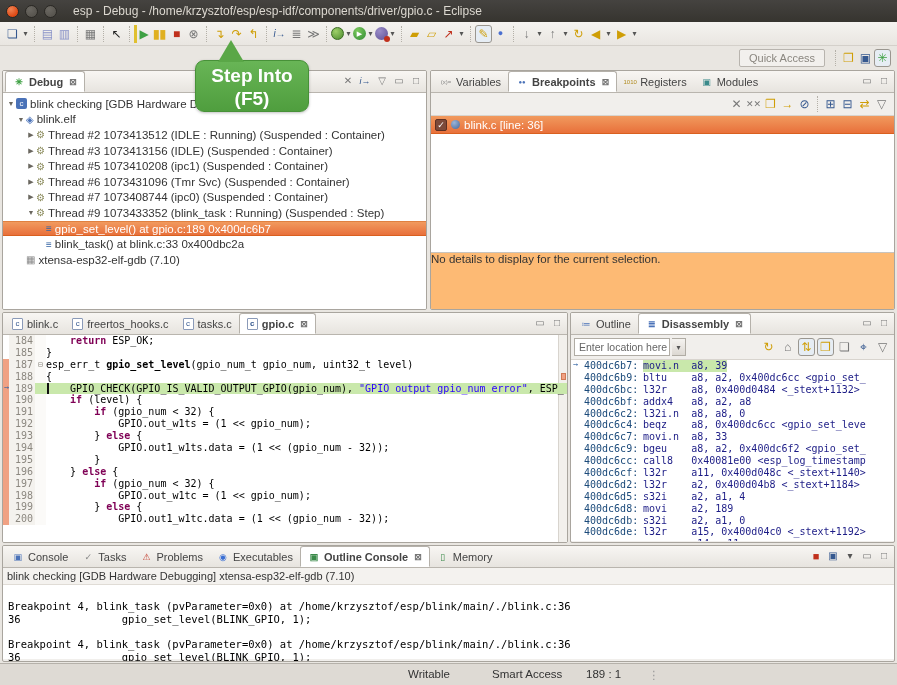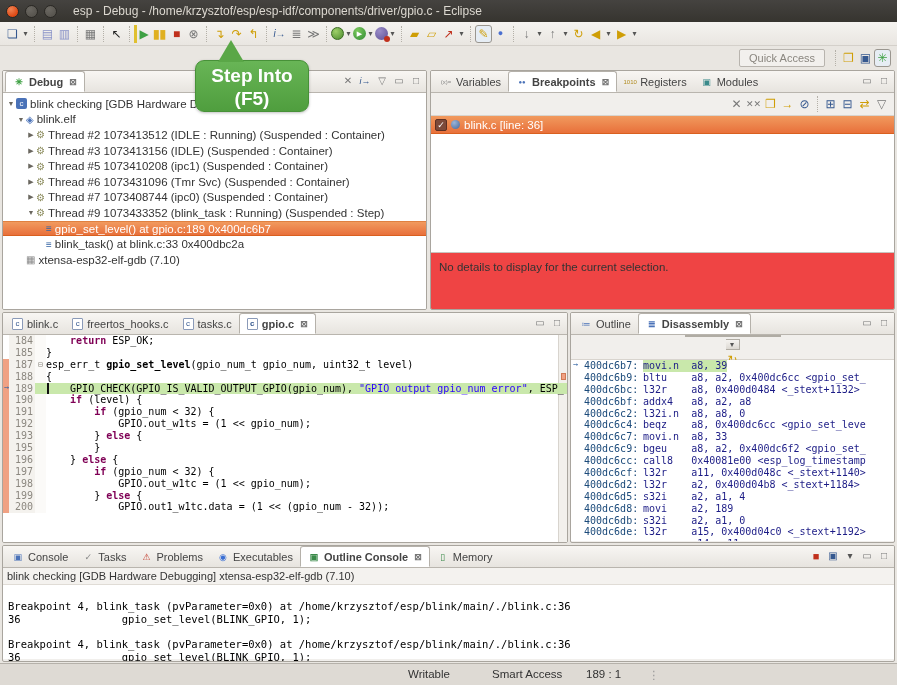--- a/index.html
+++ b/index.html
@@ -46,41 +46,41 @@
   .trow .exp { width:10px; font-size:7px; color:#6a675f; text-align:center; flex:none; }
   .trow .nicon { margin-right:3px; flex:none; font-size:10px; }
   .trow.selected { background:linear-gradient(#f19a5e,#e8703b); color:#fff; border-top:1px solid #e08040; border-bottom:1px solid #d9601f; }
 
   
   .viewtoolbar { height:23px; background:#f1efec; border-bottom:1px solid #d8d4ce; display:flex; align-items:center; justify-content:flex-end; padding-right:4px; }
   .bplist { background:#fff; height:136px; }
   .bprow { height:18px; display:flex; align-items:center; gap:4px; padding-left:4px; background:linear-gradient(#f19a5e,#e8703b); border-bottom:1px solid #d9601f; color:#fff; font-size:11.5px; }
   .bpcheck { width:12px; height:12px; background:#7d4a3a; border:1px solid #5d2f22; color:#fff; font-size:9px; display:inline-flex; align-items:center; justify-content:center; border-radius:2px; }
   .bpdot { width:9px; height:9px; border-radius:50%; background:radial-gradient(circle at 35% 30%, #9ab4d8, #46679a); }
-  .bpdetails { border-top:1px solid #c8c4be; background:#ef4444; height:57px; padding:8px; font-size:11.5px; color:#333; }
+  .bpdetails { border-top:1px solid #c8c4be; background:#fdba74; height:57px; font-size:11.5px; color:#333; }
 
   
   .edbody { background:#fff; height:208px; position:relative; font-family:"DejaVu Sans Mono", monospace; font-size:10px; }
   .erow { height:11.9px; display:flex; align-items:stretch; position:relative; }
   .erow .chg { width:6px; flex:none; }
   .erow .chg.on { background:#f0a183; }
   .erow .lnum { width:26px; flex:none; text-align:right; color:#8c8880; padding-right:2px; background:#f4f2ee; line-height:11.9px; }
   .erow .fold { width:11px; flex:none; color:#8c8880; font-size:8px; line-height:11.9px; text-align:center; background:#fbfaf8; }
   .erow .etxt { flex:1; white-space:pre; line-height:11.9px; color:#000; }
   .erow.current .etxt, .erow.current .fold { background:#c9e8ab; }
   .erow .caret { position:absolute; left:44px; top:0; width:2px; height:11.9px; background:#111; }
   .erow .iparrow { position:absolute; left:1px; top:0; font-size:9px; color:#3465a4; line-height:11.9px; }
   .kw { color:#7f0055; font-weight:bold; }
   .str { color:#2a00ff; }
   .fn { font-weight:bold; }
   .ruler { position:absolute; right:0; top:0; width:9px; height:100%; background:#f2f0ec; border-left:1px solid #d8d4ce; }
   .ruler .mark { position:absolute; left:2px; top:38px; width:5px; height:7px; background:#f0a183; border:1px solid #d07a55; }
 
   
-  .asmtoolbar { height:25px; background:#f1efec; border-bottom:1px solid #d8d4ce; display:flex; align-items:center; padding:0 3px; gap:2px;flex-direction:column; }
+  .asmtoolbar { height:25px; background:#f1efec; border-bottom:1px solid #d8d4ce; display:flex; align-items:center; padding:0 3px; gap:2px; }
   .locbox { width:96px; height:18px; border:1px solid #b0aca4; background:#fff; color:#666; font-size:10.5px; display:flex; align-items:center; padding-left:4px; overflow:hidden; white-space:nowrap; }
   .locdd { width:14px; height:18px; border:1px solid #b0aca4; border-left:none; background:linear-gradient(#f5f3f0,#dcd8d2); font-size:8px; color:#555; display:flex; align-items:center; justify-content:center; }
   .asmbody { background:#fff; height:181px; font-family:"DejaVu Sans Mono", monospace; font-size:10px; overflow:hidden; position:relative; }
   .arow { height:11.9px; display:flex; white-space:pre; line-height:11.9px; position:relative; }
   .arow .addr { width:72px; flex:none; color:#1b4a7a; padding-left:13px; }
   .arow .ins { color:#1c1c86; }
   .arow.current .ins { background:#c9e8ab; }
   .arow .iparrow { position:absolute; left:2px; top:0; font-size:9px; color:#3465a4; }
 
   
@@ -360,20 +360,26 @@
         <span class="chg on"></span>
         <span class="lnum">192</span>
         <span class="fold"></span>
         <span class="etxt">            GPIO.out_w1ts = (1 &lt;&lt; gpio_num);</span>
       </div>
       <div class="erow">
         <span class="chg on"></span>
         <span class="lnum">193</span>
         <span class="fold"></span>
         <span class="etxt">        } <span class="kw">else</span> {</span>
+      </div>
+      <div class="erow">
+        <span class="chg on"></span>
+        <span class="lnum">194</span>
+        <span class="fold"></span>
+        <span class="etxt">            GPIO.out1_w1ts.data = (1 &lt;&lt; (gpio_num - 32));</span>
       </div>
       <div class="erow">
         <span class="chg on"></span>
         <span class="lnum">195</span>
         <span class="fold"></span>
         <span class="etxt">        }</span>
       </div>
       <div class="erow">
         <span class="chg on"></span>
         <span class="lnum">196</span>

